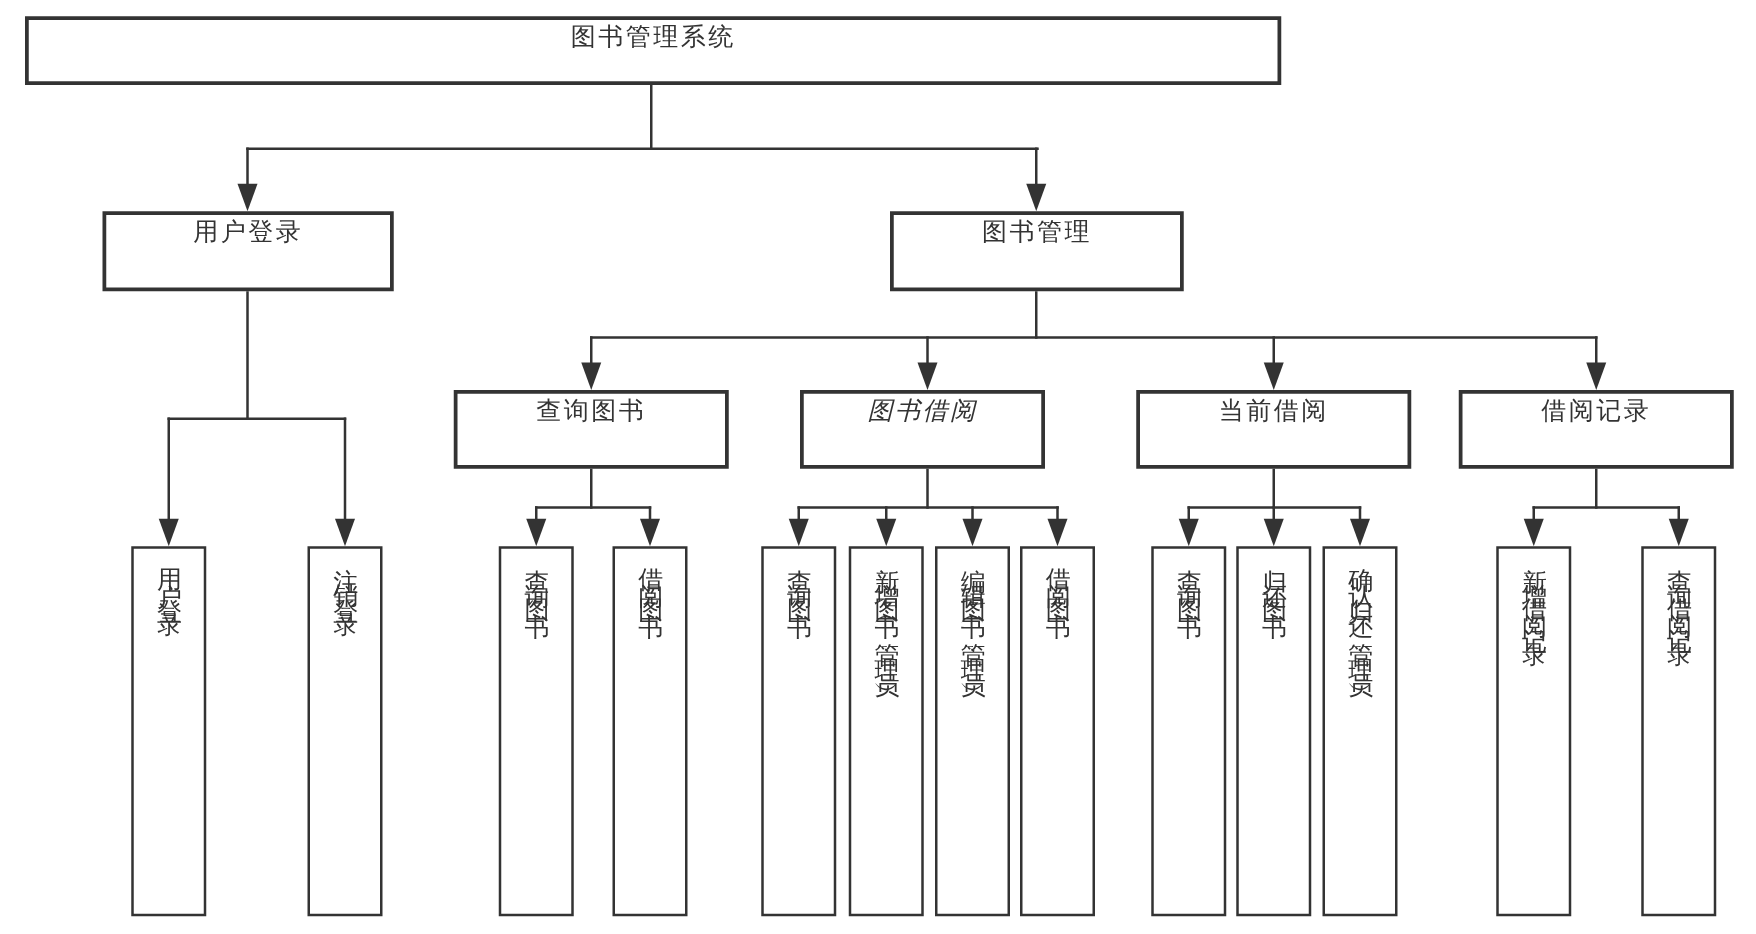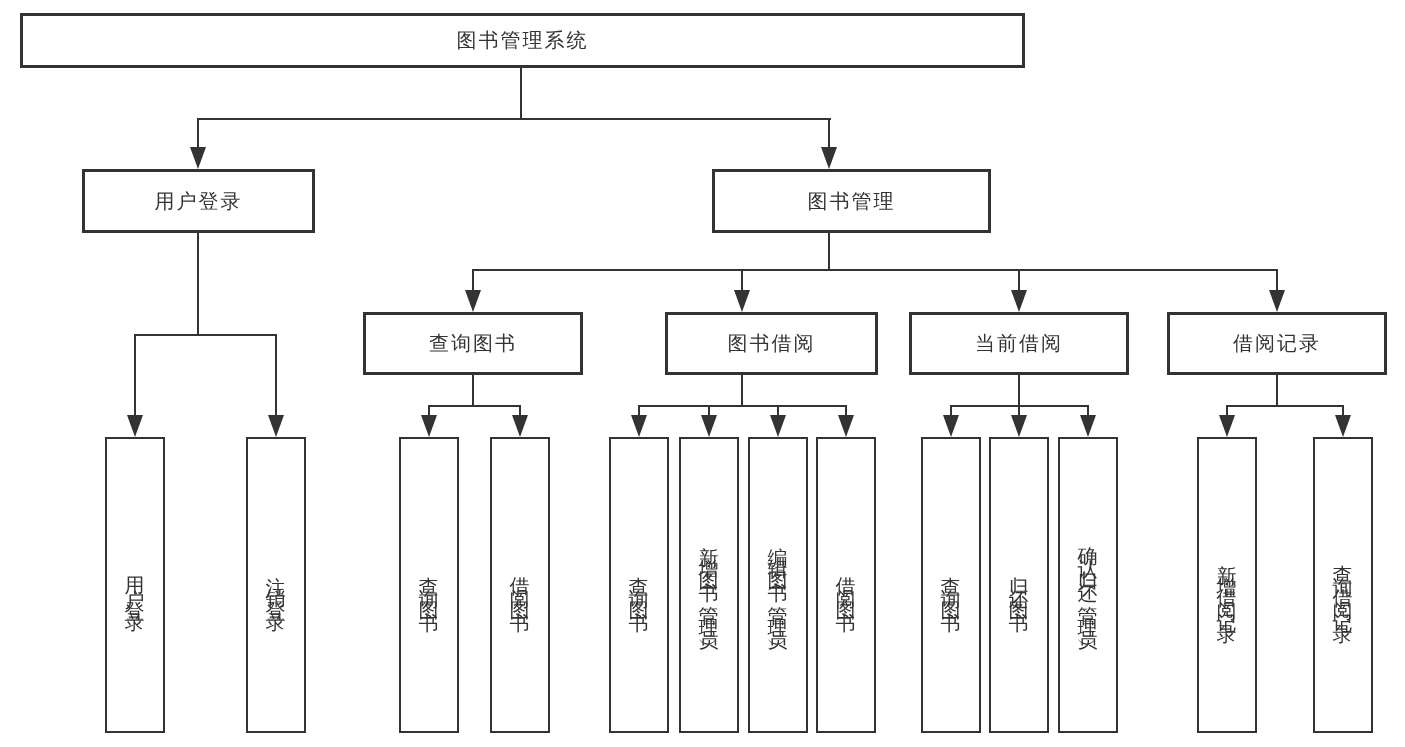--- a/index.html
+++ b/index.html
@@ -1,21 +1,21 @@
 <!DOCTYPE html>
 <html><head>
 <meta charset="utf-8">
 <style>
   html,body{margin:0;padding:0;background:#ffffff;}
   body{font-family:"Liberation Sans","DejaVu Sans",sans-serif;}
   .canvas{position:relative;width:1405px;height:747px;background:#ffffff;overflow:hidden;}
 
   
   .node{position:absolute;box-sizing:border-box;background:#ffffff;
-        border:3px solid #333333;display:flex;align-items:center;justify-content:center;}
+        border:3px solid #333333;display:flex;align-items:flex-start;justify-content:center;}
   .node.thin{border-width:2px;}
   .node .lbl{color:#333333;font-size:20px;letter-spacing:2px;white-space:nowrap;}
   .v-node .lbl{writing-mode:vertical-rl;text-orientation:mixed;
                letter-spacing:12px;line-height:54px;white-space:normal;}
 
   
   .line{position:absolute;background:#333333;}
   .vl{width:2px;}
   .hl{height:2px;}
 
@@ -40,21 +40,21 @@
   <div class="line vl" style="left:520px;top:68px;height:52px;"></div>
   <div class="line hl" style="left:197px;top:118px;width:634px;"></div>
   <div class="line vl" style="left:197px;top:118px;height:31px;"></div>
   <div class="line vl" style="left:828px;top:118px;height:31px;"></div>
   <div class="arrow" style="left:190px;top:147px;"></div>
   <div class="arrow" style="left:821px;top:147px;"></div>
 
   <div class="node" style="left:82px;top:169px;width:233px;height:64px;">
     <span class="lbl">用户登录</span>
   </div>
-  <div class="node" style="left:712px;top:169px;width:279px;height:64px;">
+  <div class="node" style="left:712px;top:169px;width:235px;height:64px;">
     <span class="lbl">图书管理</span>
   </div>
 
   <div class="line vl" style="left:197px;top:233px;height:103px;"></div>
   <div class="line hl" style="left:134px;top:334px;width:143px;"></div>
   <div class="line vl" style="left:134px;top:334px;height:83px;"></div>
   <div class="line vl" style="left:275px;top:334px;height:83px;"></div>
   <div class="arrow" style="left:127px;top:415px;"></div>
   <div class="arrow" style="left:268px;top:415px;"></div>
 
@@ -65,21 +65,21 @@
   <div class="line vl" style="left:1018px;top:269px;height:23px;"></div>
   <div class="line vl" style="left:1276px;top:269px;height:23px;"></div>
   <div class="arrow" style="left:465px;top:290px;"></div>
   <div class="arrow" style="left:734px;top:290px;"></div>
   <div class="arrow" style="left:1011px;top:290px;"></div>
   <div class="arrow" style="left:1269px;top:290px;"></div>
 
   <div class="node" style="left:363px;top:312px;width:220px;height:63px;">
     <span class="lbl">查询图书</span>
   </div>
-  <div class="node" style="left:665px;top:312px;width:213px;height:63px;">
+  <div class="node" style="left:640px;top:312px;width:196px;height:63px;font-style:italic;">
     <span class="lbl">图书借阅</span>
   </div>
   <div class="node" style="left:1167px;top:312px;width:220px;height:63px;">
     <span class="lbl">借阅记录</span>
   </div>
   <div class="node" style="left:909px;top:312px;width:220px;height:63px;">
     <span class="lbl">当前借阅</span>
   </div>
 
   <div class="line vl" style="left:472px;top:375px;height:32px;"></div>

